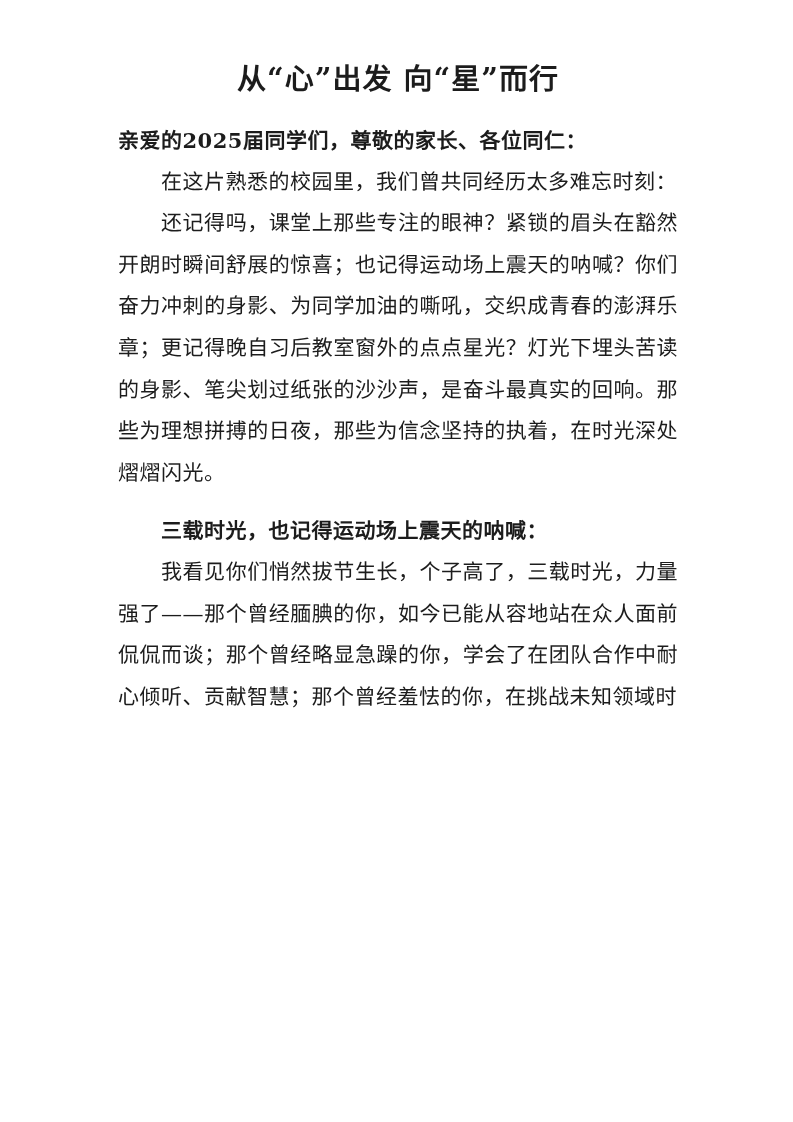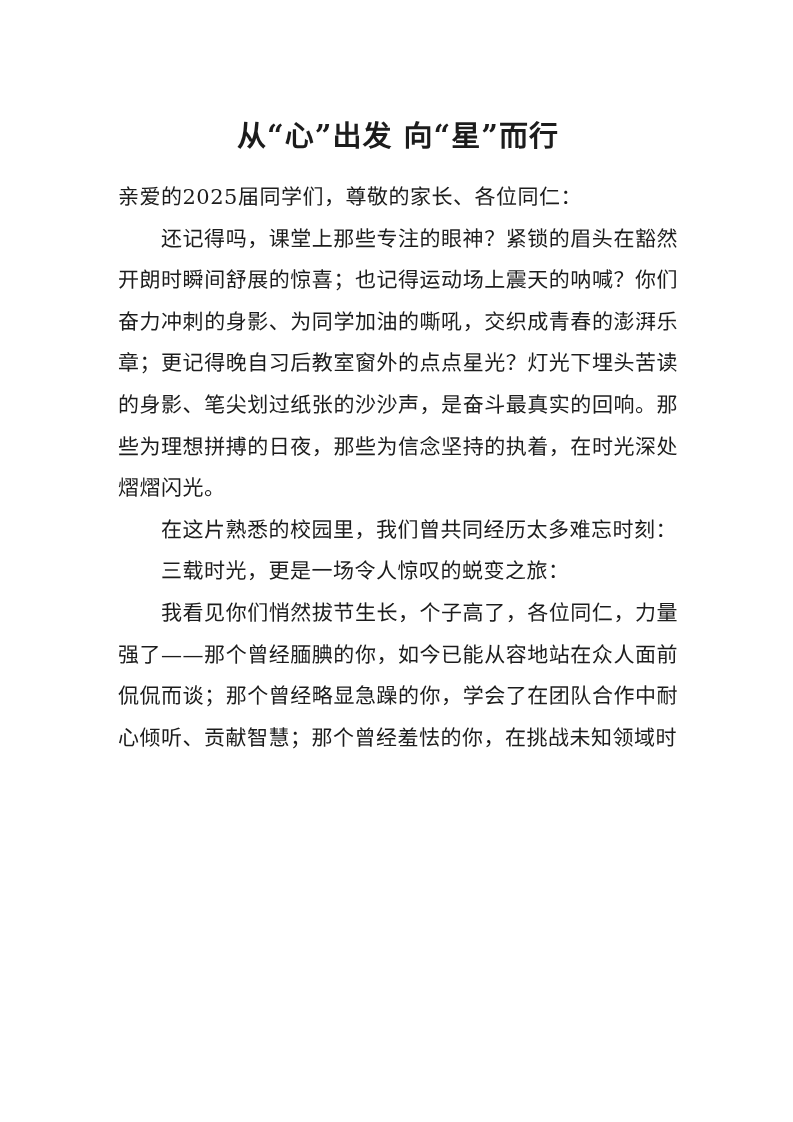--- a/index.html
+++ b/index.html
@@ -6,21 +6,21 @@
     margin: 0;
     padding: 0;
     background: #ffffff;
   }
   .page {
     position: relative;
     width: 793px;
     height: 1122px;
     margin: 0 auto;
     box-sizing: border-box;
-    padding: 113px 115px 0 118px;
+    padding: 56px 115px 0 118px;
     background: #ffffff;
     color: #1c1c1c;
     font-family: "DejaVu Serif", "Liberation Serif", serif;
     overflow: hidden;
   }
   .doc-title {
     margin: 0 0 17px 0;
     font-size: 29px;
     font-weight: 700;
     line-height: 47px;
@@ -34,37 +34,38 @@
     margin: 0;
     font-size: 21px;
     line-height: 41.6px;
     text-align: justify;
     letter-spacing: 0.5px;
   }
   .para.indent {
     text-indent: 43px;
   }
   .para.bold {
-    font-weight: 400;
+    font-weight: 700;
+    margin-top: 16px;
   }
 </style>
 </head>
 <body>
 
 <div class="page">
 
   <h1 class="doc-title">
     <span class="title-line">从“心”出发 向“星”而行</span>
   </h1>
 
   <p class="para bold">亲爱的2025届同学们，尊敬的家长、各位同仁：</p>
 
 
 
+  <p class="para indent">在这片熟悉的校园里，我们曾共同经历太多难忘时刻：</p>
+
   <p class="para indent">还记得吗，课堂上那些专注的眼神？紧锁的眉头在豁然开朗时瞬间舒展的惊喜；也记得运动场上震天的呐喊？你们奋力冲刺的身影、为同学加油的嘶吼，交织成青春的澎湃乐章；更记得晚自习后教室窗外的点点星光？灯光下埋头苦读的身影、笔尖划过纸张的沙沙声，是奋斗最真实的回响。那些为理想拼搏的日夜，那些为信念坚持的执着，在时光深处熠熠闪光。</p>
 
-  <p class="para indent">在这片熟悉的校园里，我们曾共同经历太多难忘时刻：</p>
+  <p class="para indent bold">三载时光，也记得运动场上震天的呐喊：</p>
 
-  <p class="para indent bold">三载时光，更是一场令人惊叹的蜕变之旅：</p>
-
-  <p class="para indent">我看见你们悄然拔节生长，个子高了，各位同仁，力量强了——那个曾经腼腆的你，如今已能从容地站在众人面前侃侃而谈；那个曾经略显急躁的你，学会了在团队合作中耐心倾听、贡献智慧；那个曾经羞怯的你，在挑战未知领域时</p>
+  <p class="para indent">我看见你们悄然拔节生长，个子高了，三载时光，力量强了——那个曾经腼腆的你，如今已能从容地站在众人面前侃侃而谈；那个曾经略显急躁的你，学会了在团队合作中耐心倾听、贡献智慧；那个曾经羞怯的你，在挑战未知领域时</p>
 
 </div>
 
 </body></html>

